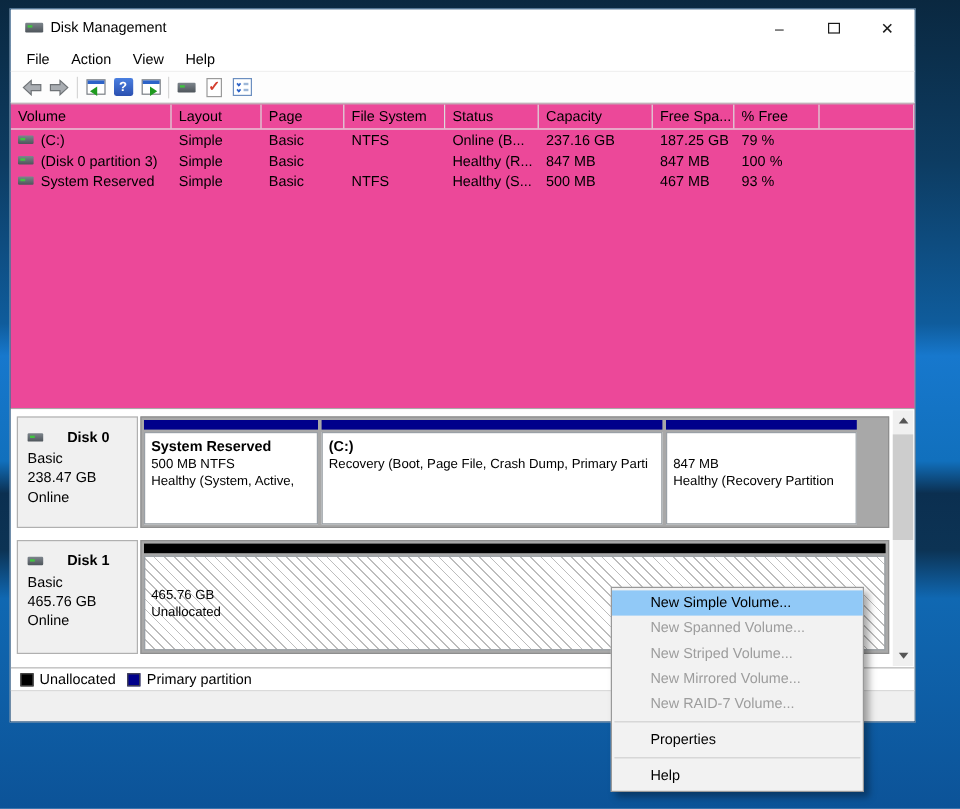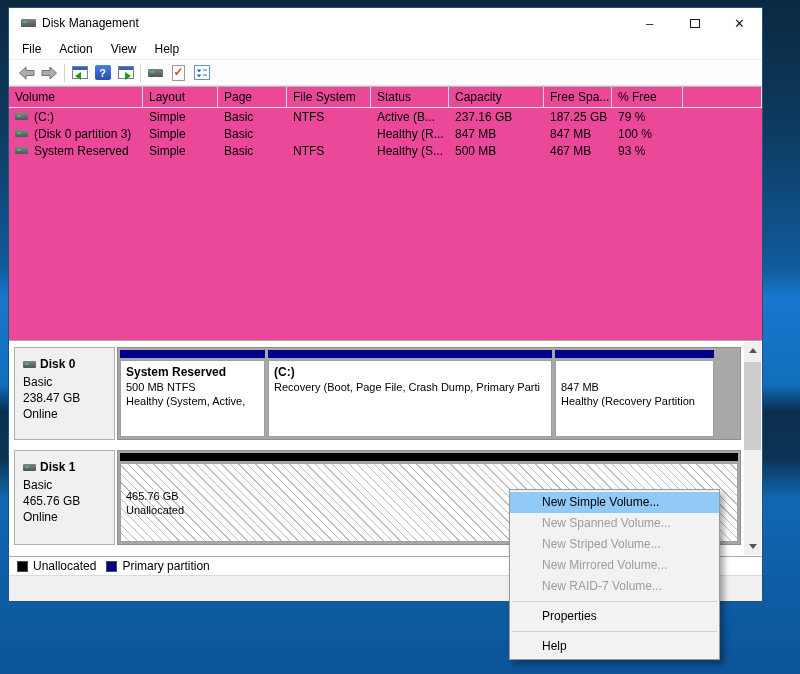--- a/index.html
+++ b/index.html
@@ -42,21 +42,21 @@
   .vol-table { height:255px; background:#ec4899; border-top:1px solid #bcbcbc; border-bottom:1px solid #a8a8a8; overflow:hidden; flex:none; font-size:12px; }
   .tgrid { display:grid; grid-template-columns:134px 75px 69px 84px 78px 95px 68px 71px 1fr; }
   .thead { height:21px; border-bottom:1px solid #e6e6e6; }
   .th { padding:3px 0 0 6px; border-right:1px solid #dcdcdc; white-space:nowrap; overflow:hidden; color:#000; }
   .tr { height:17px; align-items:center; }
   .td { padding-left:6px; white-space:nowrap; overflow:hidden; display:flex; align-items:center; }
   
   .disk-area { height:215px; position:relative; background:#fff; padding:6px 0 0 5px; flex:none; }
   .disk-row { display:flex; margin-bottom:10px; height:93px; }
   .disk-label { width:101px; flex:none; background:#f0f0f0; border:1px solid #b0b0b0; padding:8px 0 0 8px; font-size:12px; line-height:16px; color:#000; }
-  .disk-name { font-weight:bold; display:flex; align-items:center; gap:4px; margin-bottom:2px; }
+  .disk-name { font-weight:bold; display:flex; align-items:center; gap:20px; margin-bottom:2px; }
   .disk-strip { flex:1; margin-left:2px; margin-right:21px; background:#a8a8a8; border:1px solid #8e8e8e; display:flex; padding:2px; gap:3px; }
   .part { display:flex; flex-direction:column; flex:none; }
   .part .band { height:8px; margin-bottom:2px; flex:none; }
   .part .pbox { flex:1; background:#fff; border:1px solid #9aa0a6; padding:4px 5px 0 5px; font-size:11px; line-height:14px; white-space:nowrap; overflow:hidden; }
   .part .t1 { font-weight:bold; font-size:12px; min-height:15px; }
   .part.grow { flex:1; }
   .pbox.hatch {
     background:repeating-linear-gradient(45deg, #ffffff 0px, #ffffff 5px, #bdbdbd 5px, #bdbdbd 6px);
     display:flex; flex-direction:column; justify-content:center; padding-top:0;
   }
@@ -176,21 +176,21 @@
     </div>
 
     <div class="tgrid tr">
       <div class="td">
           <span class="drive"></span>
           <span>(C:)</span>
         </div>
       <div class="td">Simple</div>
       <div class="td">Basic</div>
       <div class="td">NTFS</div>
-      <div class="td">Active (B...</div>
+      <div class="td">Online (B...</div>
       <div class="td">237.16 GB</div>
       <div class="td">187.25 GB</div>
       <div class="td">79 %</div>
       <div class="td"></div>
     </div>
 
     <div class="tgrid tr">
       <div class="td">
           <span class="drive"></span>
           <span>(Disk 0 partition 3)</span>

